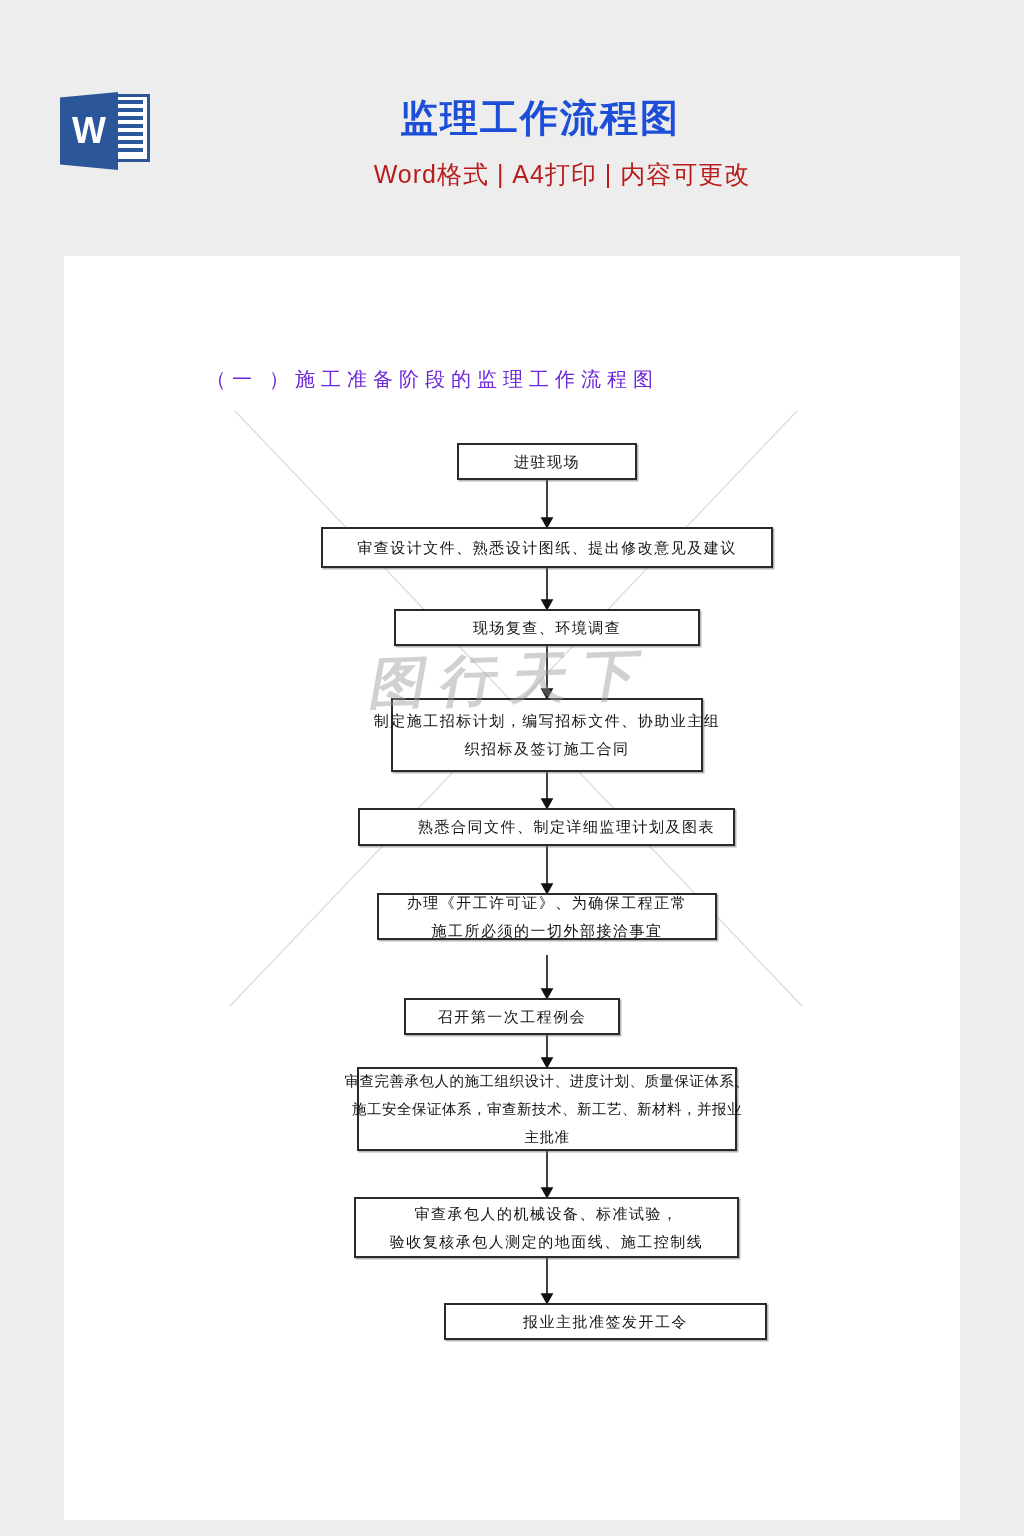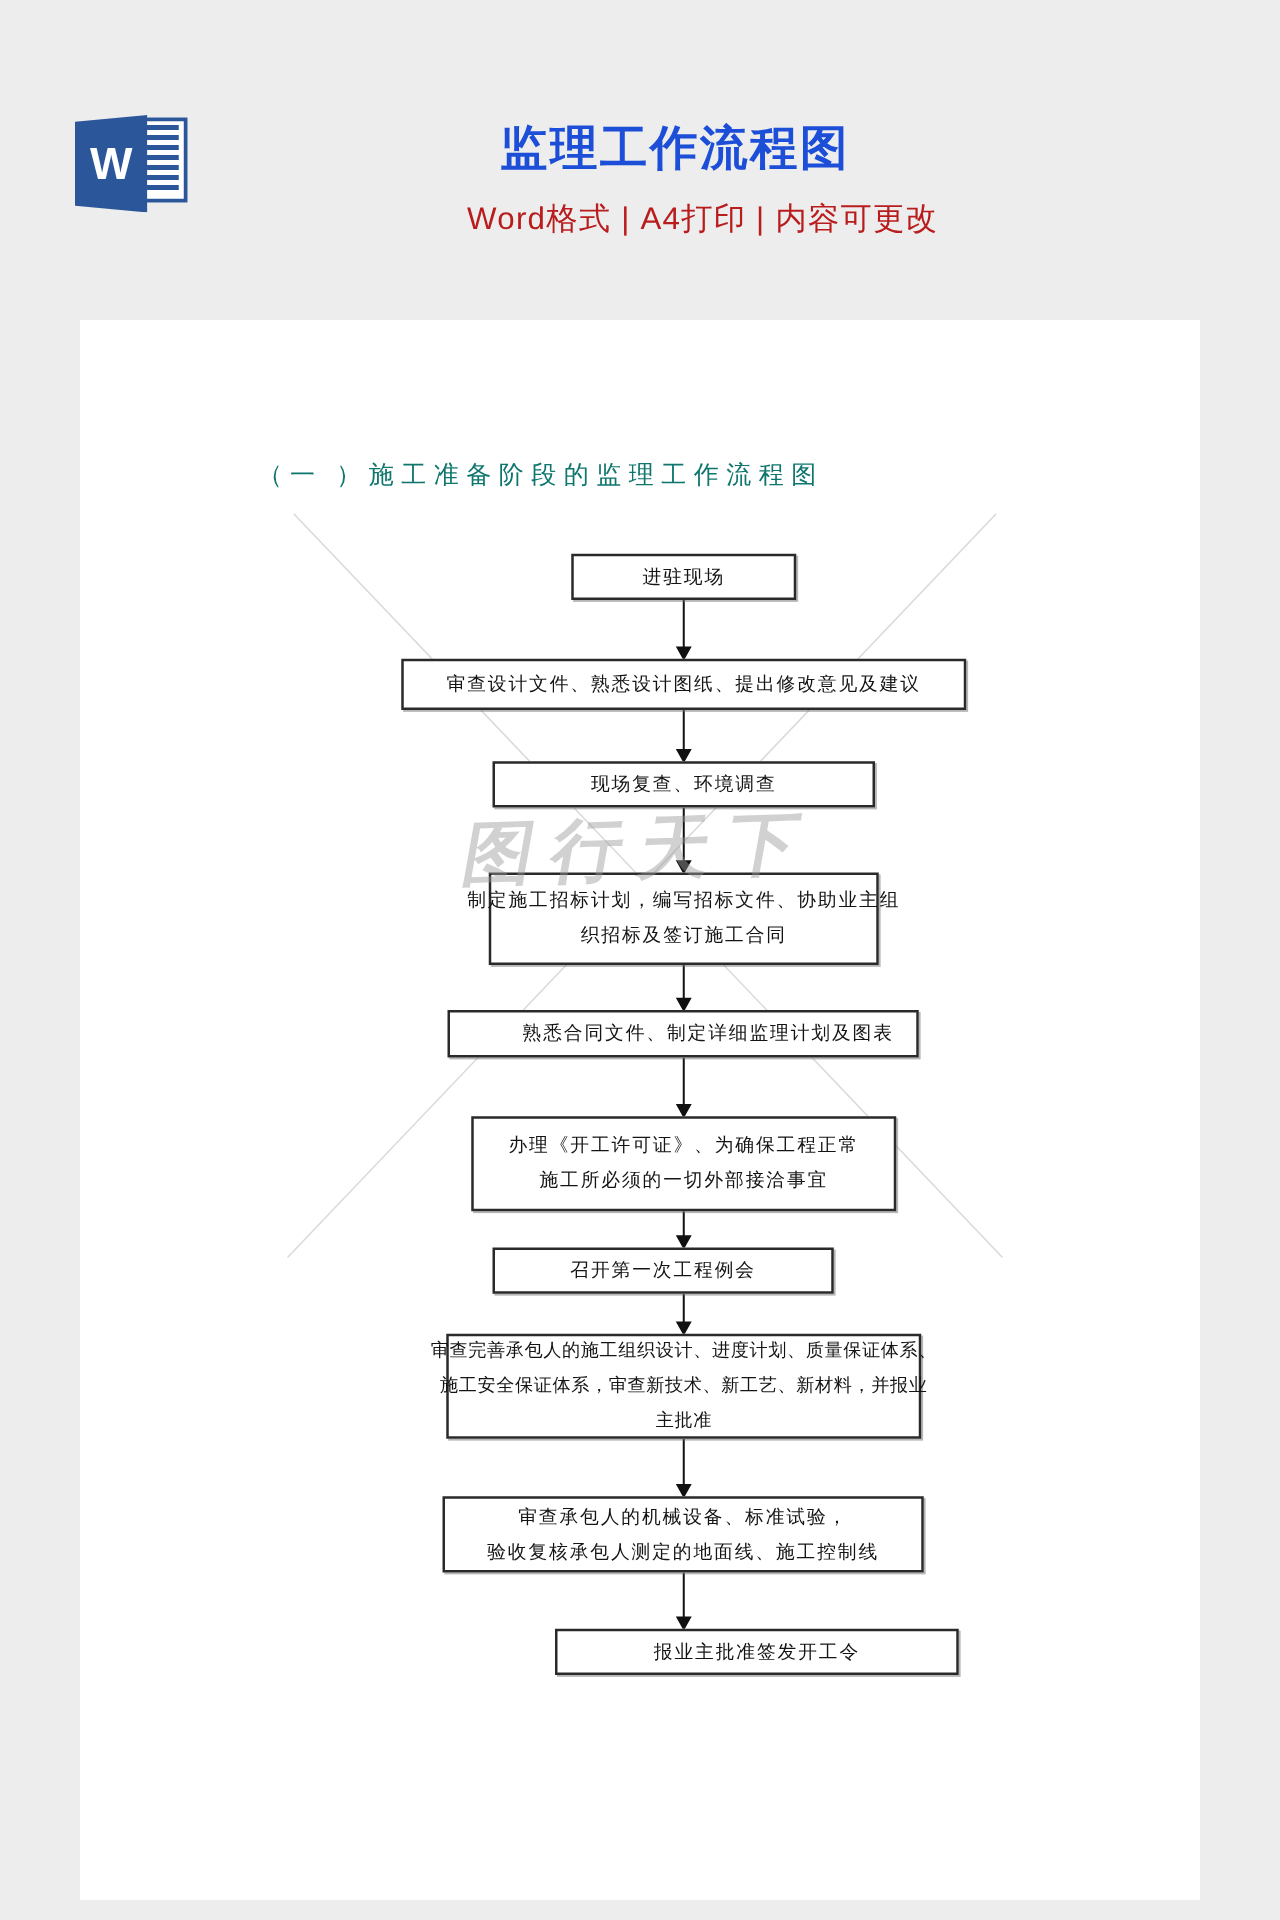--- a/index.html
+++ b/index.html
@@ -40,21 +40,21 @@
   }
 
   
   .doc-page{
     position:absolute;left:64px;top:256px;width:896px;height:1264px;
     background:#ffffff;
   }
   .section-heading{
     position:absolute;left:142px;top:110px;
     font-family:"Liberation Serif","DejaVu Serif",serif;
-    font-size:20px;color:#0f766e;letter-spacing:6px;white-space:nowrap;
+    font-size:20px;color:#6d28d9;letter-spacing:6px;white-space:nowrap;
   }
   .watermark-text{
     position:absolute;left:308px;top:386px;z-index:3;
     font-family:"DejaVu Serif","Liberation Serif",serif;
     font-size:56px;font-weight:bold;color:#9a9a9a;opacity:.45;
     letter-spacing:14px;transform:skewX(-12deg) rotate(-2deg);white-space:nowrap;
     pointer-events:none;
   }
   svg.connectors{position:absolute;left:0;top:0;z-index:1;}
 
@@ -138,26 +138,26 @@
 
     <div class="flow-box" style="left:327px;top:442px;width:312px;height:74px;">
       <div>制定施工招标计划，编写招标文件、协助业主组</div>
       <div>织招标及签订施工合同</div>
     </div>
 
     <div class="flow-box" style="left:294px;top:552px;width:377px;height:38px;padding-left:40px;">
       <div>熟悉合同文件、制定详细监理计划及图表</div>
     </div>
 
-    <div class="flow-box" style="left:313px;top:637px;width:340px;height:76px;">
+    <div class="flow-box" style="left:313px;top:637px;width:340px;height:47px;">
       <div>办理《开工许可证》、为确保工程正常</div>
       <div>施工所必须的一切外部接洽事宜</div>
     </div>
 
-    <div class="flow-box" style="left:330px;top:742px;width:273px;height:37px;">
+    <div class="flow-box" style="left:340px;top:742px;width:216px;height:37px;">
       <div>召开第一次工程例会</div>
     </div>
 
     <div class="flow-box" style="left:293px;top:811px;width:380px;height:84px;font-size:14.5px;letter-spacing:0.5px;">
       <div>审查完善承包人的施工组织设计、进度计划、质量保证体系、</div>
       <div>施工安全保证体系，审查新技术、新工艺、新材料，并报业</div>
       <div>主批准</div>
     </div>
 
     <div class="flow-box" style="left:290px;top:941px;width:385px;height:61px;">

